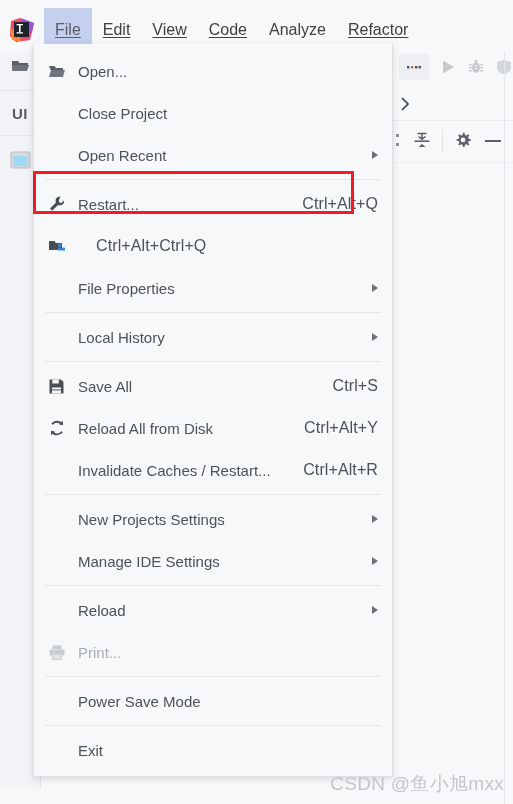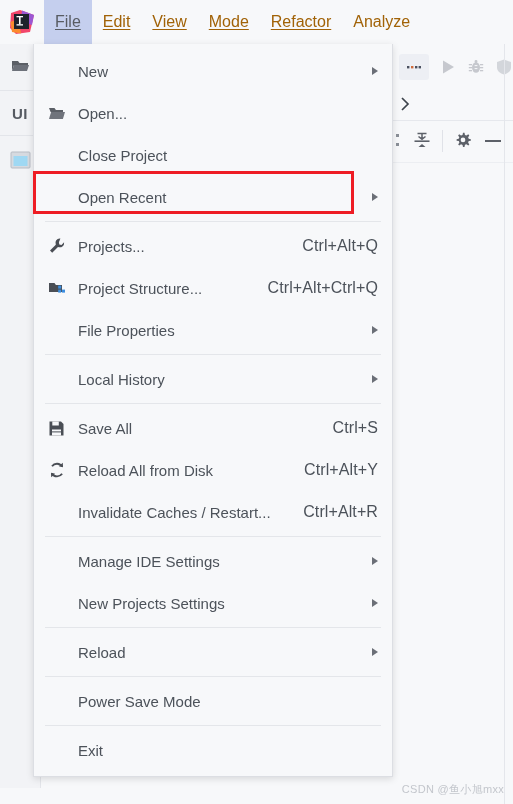--- a/index.html
+++ b/index.html
@@ -19,40 +19,40 @@
   
   #ide-root {
     position: absolute;
     inset: 0;
     background: #f7f8fa;
   }
 
   
   #menubar {
     position: absolute;
-    left: 0; top: 0;
+    left: 0; top: 8px;
     width: 513px; height: 44px;
     background: #f7f8fa;
     display: flex;
     align-items: center;
   }
   #app-logo {
     width: 28px; height: 28px;
     margin-left: 8px;
     margin-right: 8px;
     flex: none;
     position: relative;
   }
   .menu-item {
     height: 44px;
     padding: 0 11px;
     display: flex;
     align-items: center;
     font-size: 16px;
-    color: #a16207;
+    color: #404040;
     white-space: nowrap;
     cursor: default;
   }
   .menu-item.active {
     background: #c5cfee;
     color: #585c63;
   }
   .mnem { text-decoration: underline; text-underline-offset: 2px; }
 
   
@@ -179,21 +179,21 @@
     width: 321px; height: 43px;
     border: 3px solid #ee1c24;
     box-sizing: border-box;
     pointer-events: none;
   }
 
   
   #watermark {
     position: absolute;
     right: 9px; bottom: 7px;
-    font-size: 11px;
+    font-size: 19px;
     color: #c3c6cc;
     white-space: nowrap;
     letter-spacing: .3px;
   }
 </style>
 </head>
 <body>
 
 <div id="ide-root">
 
@@ -304,40 +304,35 @@
     <div class="menu-item active">
       <span class="mnem">File</span>
     </div>
     <div class="menu-item">
       <span class="mnem">Edit</span>
     </div>
     <div class="menu-item">
       <span class="mnem">View</span>
     </div>
     <div class="menu-item">
-      <span class="mnem">Mode</span>
+      <span class="mnem">Code</span>
+    </div>
+    <div class="menu-item">
+      <span>Analyze</span>
     </div>
     <div class="menu-item">
       <span class="mnem">Refactor</span>
     </div>
     <div class="menu-item">
-      <span>Analyze</span>
-    </div>
-    <div class="menu-item">
       
     </div>
   </div>
 
   <div id="file-menu">
 
-    <div class="mrow">
-      <span class="mrow-icon"></span>
-      <span class="mrow-label">New</span>
-      <span class="mrow-arrow"></span>
-    </div>
 
     <div class="mrow">
       <span class="mrow-icon">
         <svg width="18" height="16" viewBox="0 0 18 16">
           <path d="M1 3h5.5l1.4 2H15v2H2.6z" fill="#5b5f66"></path>
           <path d="M1 14l2.1-7H17l-2.1 7z" fill="#70747c"></path>
         </svg>
       </span>
       <span class="mrow-label">Open...</span>
     </div>
@@ -354,34 +349,33 @@
     </div>
 
     <div class="msep"></div>
 
     <div class="mrow">
       <span class="mrow-icon">
         <svg width="18" height="18" viewBox="0 0 18 18">
           <path d="M12.4 1.6a4.3 4.3 0 0 0-4.6 6.1L2 13.5l2.2 2.2 5.8-5.8a4.3 4.3 0 0 0 6.1-4.6l-2.6 2.6-2.2-.4-.4-2.2z" fill="#4a4e55"></path>
         </svg>
       </span>
-      <span class="mrow-label">Projects...</span>
+      <span class="mrow-label">Restart...</span>
       <span class="mrow-accel">Ctrl+Alt+Q</span>
     </div>
 
     <div class="mrow">
       <span class="mrow-icon">
         <svg width="18" height="16" viewBox="0 0 18 16">
           <path d="M1 3h5.5l1.4 2H14v7H1z" fill="#4a4e55"></path>
           <rect x="10.2" y="5.6" width="3" height="3" fill="#3b8ee0"></rect>
           <rect x="10.2" y="9.6" width="3" height="3" fill="#3b8ee0"></rect>
           <rect x="14" y="9.6" width="3" height="3" fill="#3b8ee0"></rect>
         </svg>
       </span>
-      <span class="mrow-label">Project Structure...</span>
       <span class="mrow-accel">Ctrl+Alt+Ctrl+Q</span>
     </div>
 
     <div class="mrow">
       <span class="mrow-icon"></span>
       <span class="mrow-label">File Properties</span>
       <span class="mrow-arrow"></span>
     </div>
 
     <div class="msep"></div>
@@ -423,38 +417,48 @@
     <div class="mrow">
       <span class="mrow-icon"></span>
       <span class="mrow-label">Invalidate Caches / Restart...</span>
       <span class="mrow-accel">Ctrl+Alt+R</span>
     </div>
 
     <div class="msep"></div>
 
     <div class="mrow">
       <span class="mrow-icon"></span>
+      <span class="mrow-label">New Projects Settings</span>
+      <span class="mrow-arrow"></span>
+    </div>
+
+    <div class="mrow">
+      <span class="mrow-icon"></span>
       <span class="mrow-label">Manage IDE Settings</span>
       <span class="mrow-arrow"></span>
     </div>
 
-    <div class="mrow">
-      <span class="mrow-icon"></span>
-      <span class="mrow-label">New Projects Settings</span>
-      <span class="mrow-arrow"></span>
-    </div>
-
     <div class="msep"></div>
 
     <div class="mrow">
       <span class="mrow-icon"></span>
       <span class="mrow-label">Reload</span>
       <span class="mrow-arrow"></span>
     </div>
 
+    <div class="mrow disabled">
+      <span class="mrow-icon">
+        <svg width="18" height="17" viewBox="0 0 18 17">
+          <rect x="4.5" y="1.5" width="9" height="3.5" fill="#c9ccd2"></rect>
+          <rect x="1.5" y="5.5" width="15" height="6" rx="1" fill="#c9ccd2"></rect>
+          <rect x="4.5" y="10" width="9" height="5.5" fill="#e3e5e9" stroke="#c9ccd2"></rect>
+        </svg>
+      </span>
+      <span class="mrow-label">Print...</span>
+    </div>
 
     <div class="msep"></div>
 
     <div class="mrow">
       <span class="mrow-icon"></span>
       <span class="mrow-label">Power Save Mode</span>
     </div>
 
     <div class="msep"></div>
 

